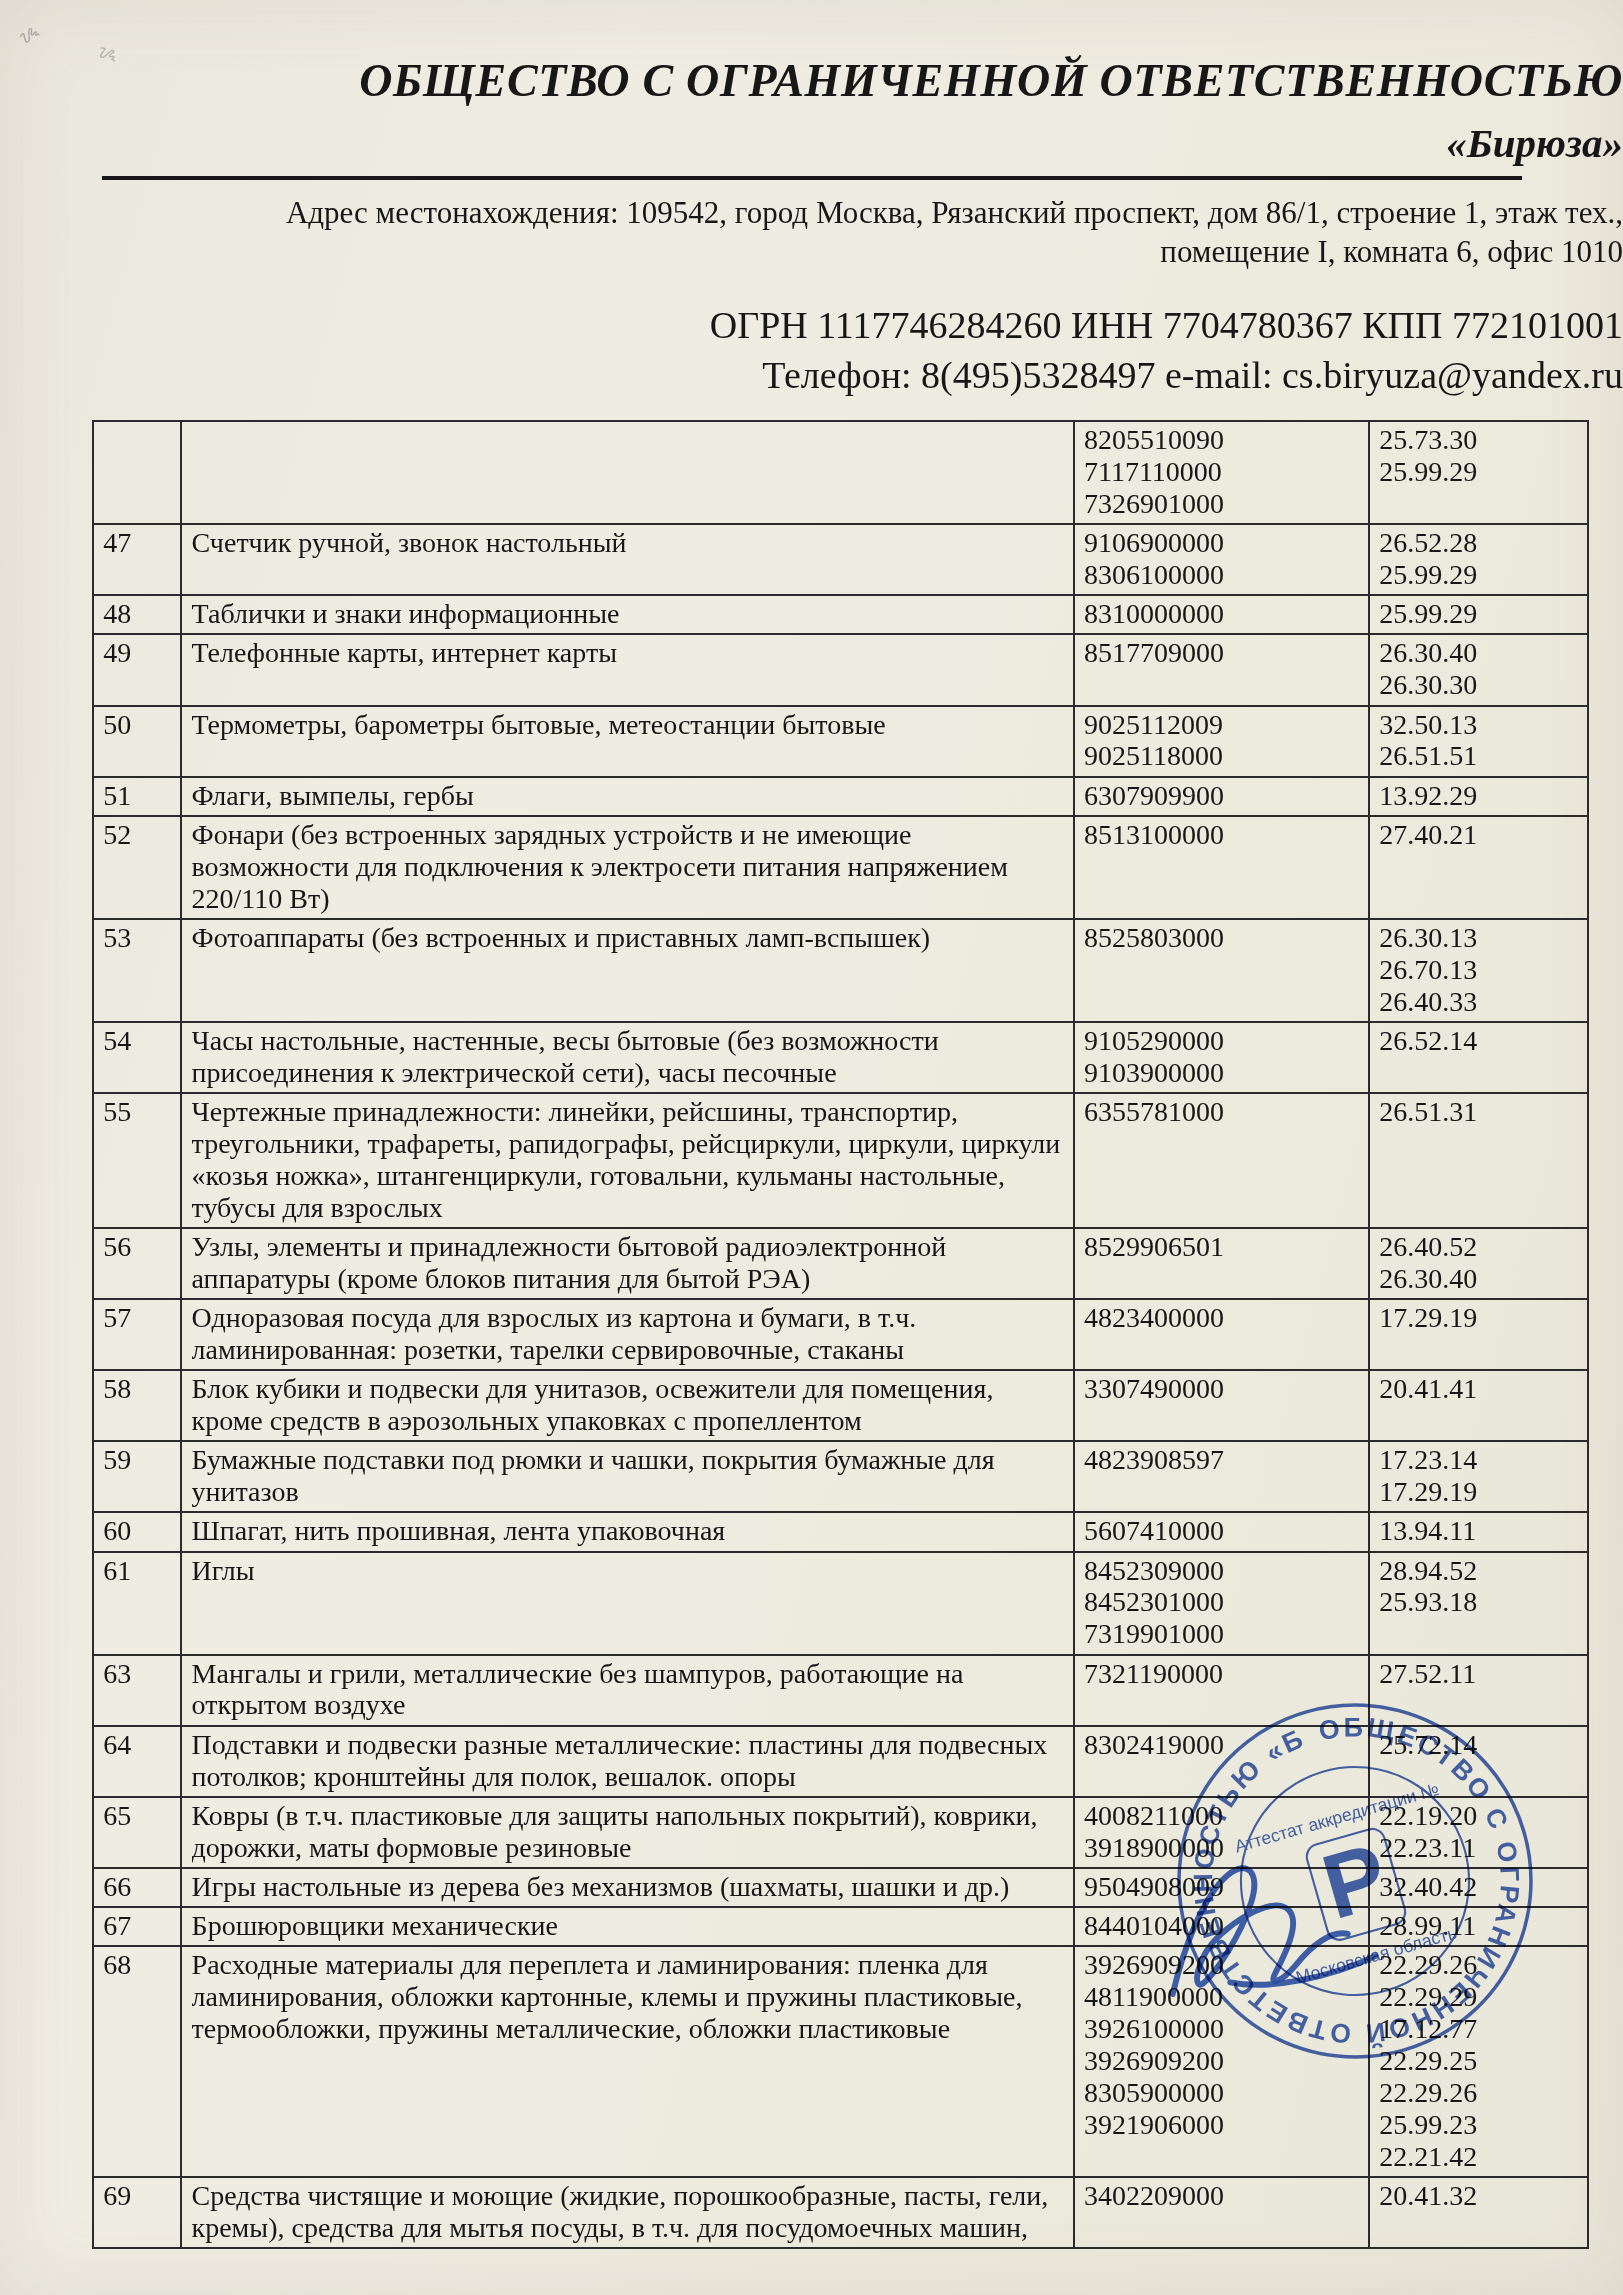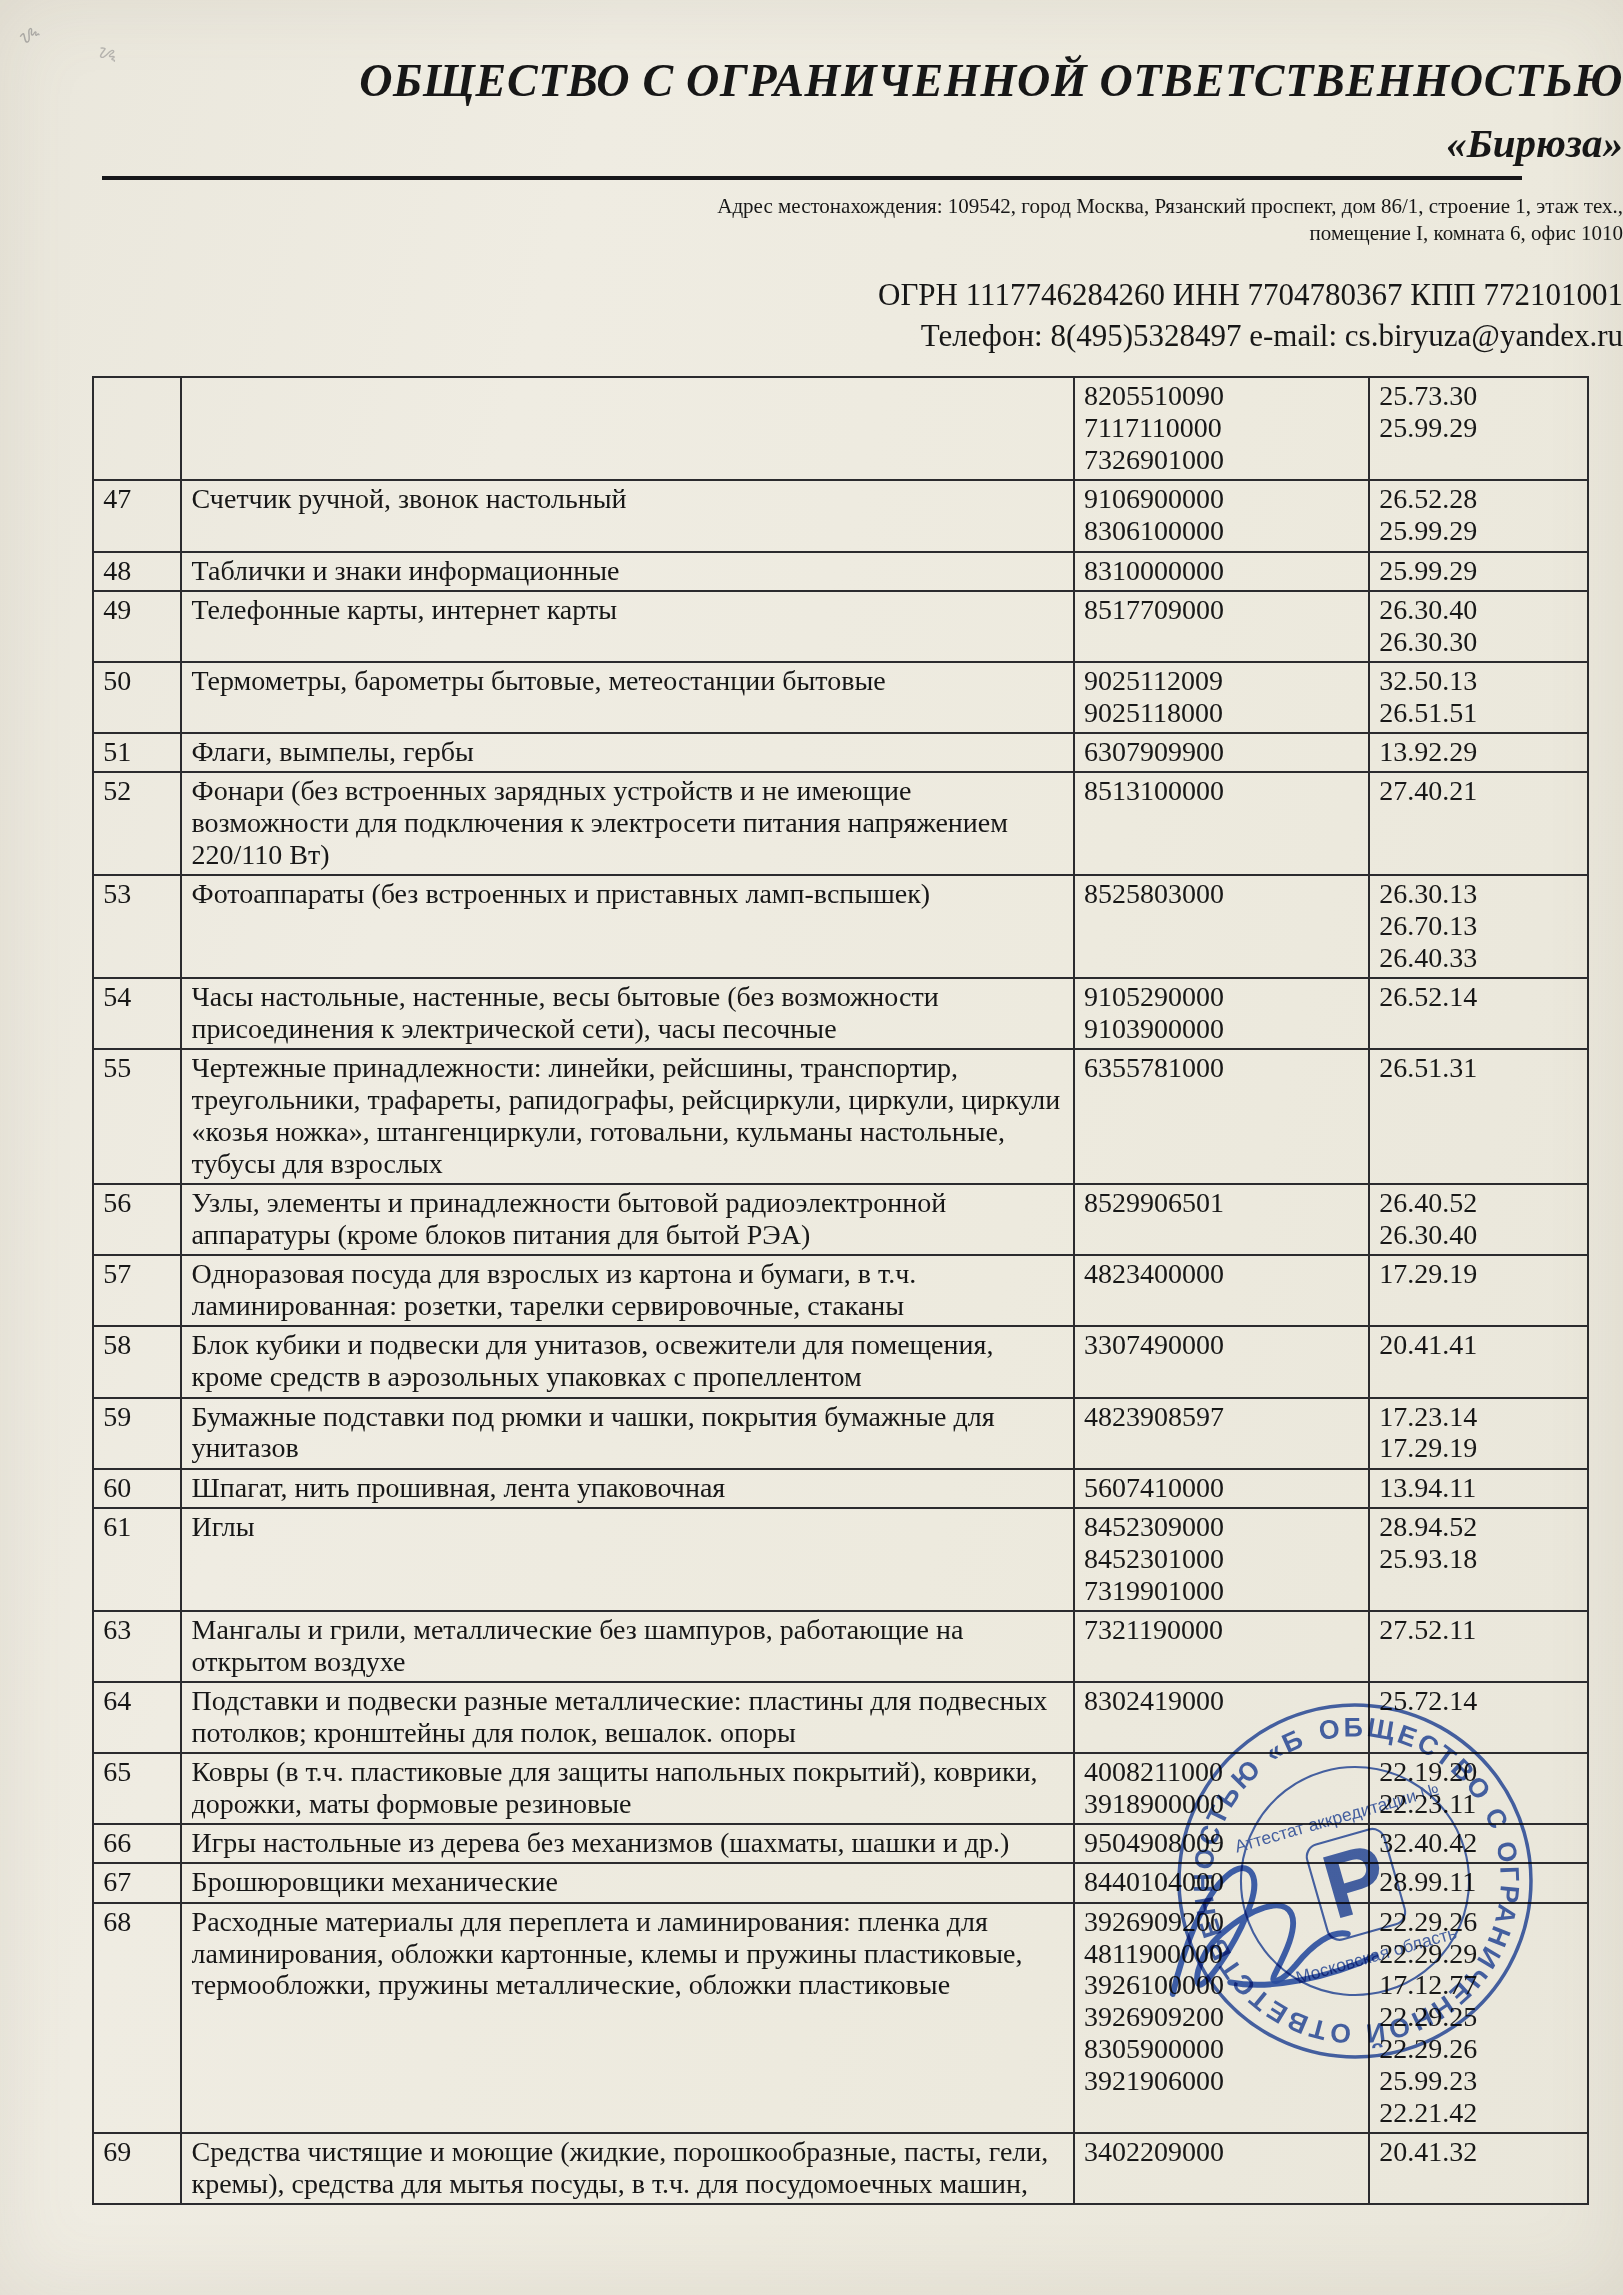--- a/index.html
+++ b/index.html
@@ -14,23 +14,23 @@
     background:linear-gradient(105deg,#eae7dc 0%,#efece2 28%,#edeade 60%,#e9e6da 100%);
     box-shadow:inset 0 0 79px rgba(120,110,90,.12);
   }
   .speck{position:absolute;color:rgba(60,60,70,.35);font-size:19.6px;transform:rotate(-30deg);}
   .speck2{left:98px;top:39px;transform:rotate(20deg);color:rgba(60,60,70,.3);}
 
   .doc-header{position:relative;padding-top:54px;text-align:right;}
   .company-type{font-size:46px;font-weight:bold;font-style:italic;letter-spacing:0.7px;}
   .company-name{font-size:41px;font-weight:bold;font-style:italic;margin-top:12px;}
   .header-rule{width:1420px;height:3.9px;background:#17171a;margin:9.2px auto 13px auto;}
-  .addr-line{font-size:21px;line-height:1.26;}
+  .addr-line{font-size:31px;line-height:1.26;}
   .reg-block{margin-top:29px;}
-  .reg-line{font-size:31px;line-height:1.32;}
+  .reg-line{font-size:38px;line-height:1.32;}
 
   table.products{
     border-collapse:collapse;
     margin:19.6px 0 0 92px;
     table-layout:fixed;
     width:1413px;
   }
   table.products td{
     border:2px solid #2b2b2e;
     vertical-align:top;

